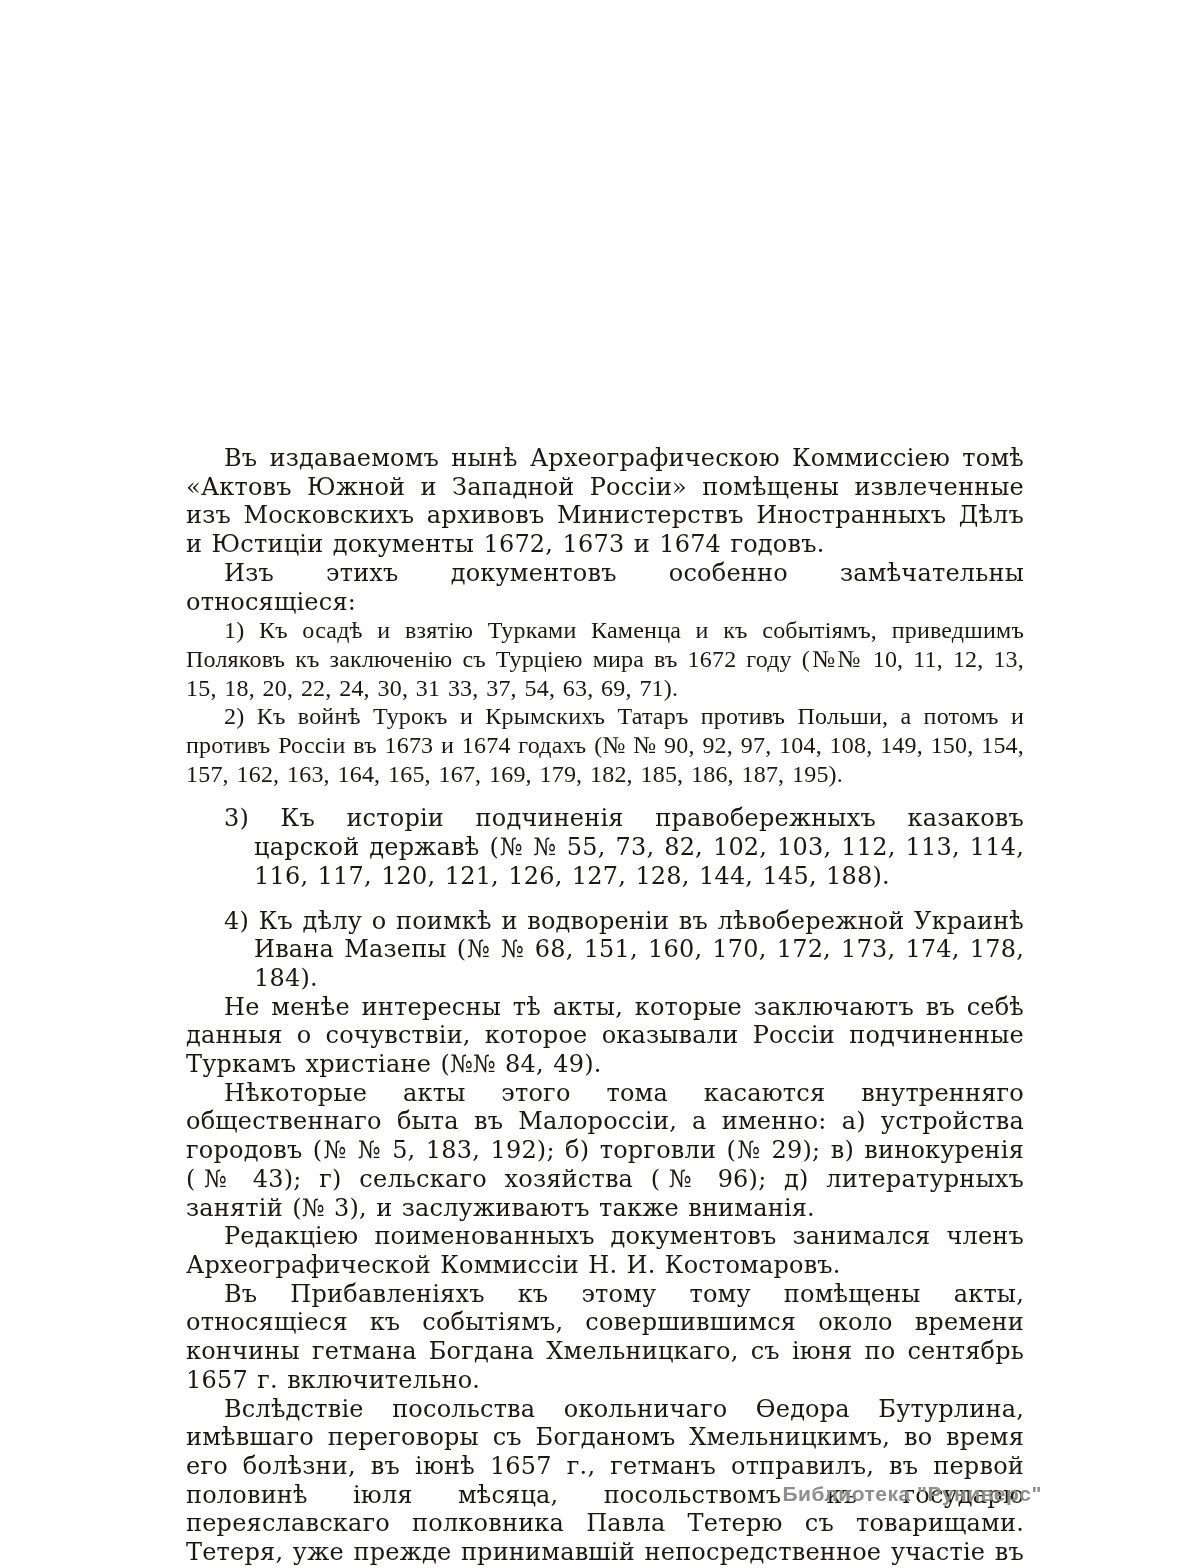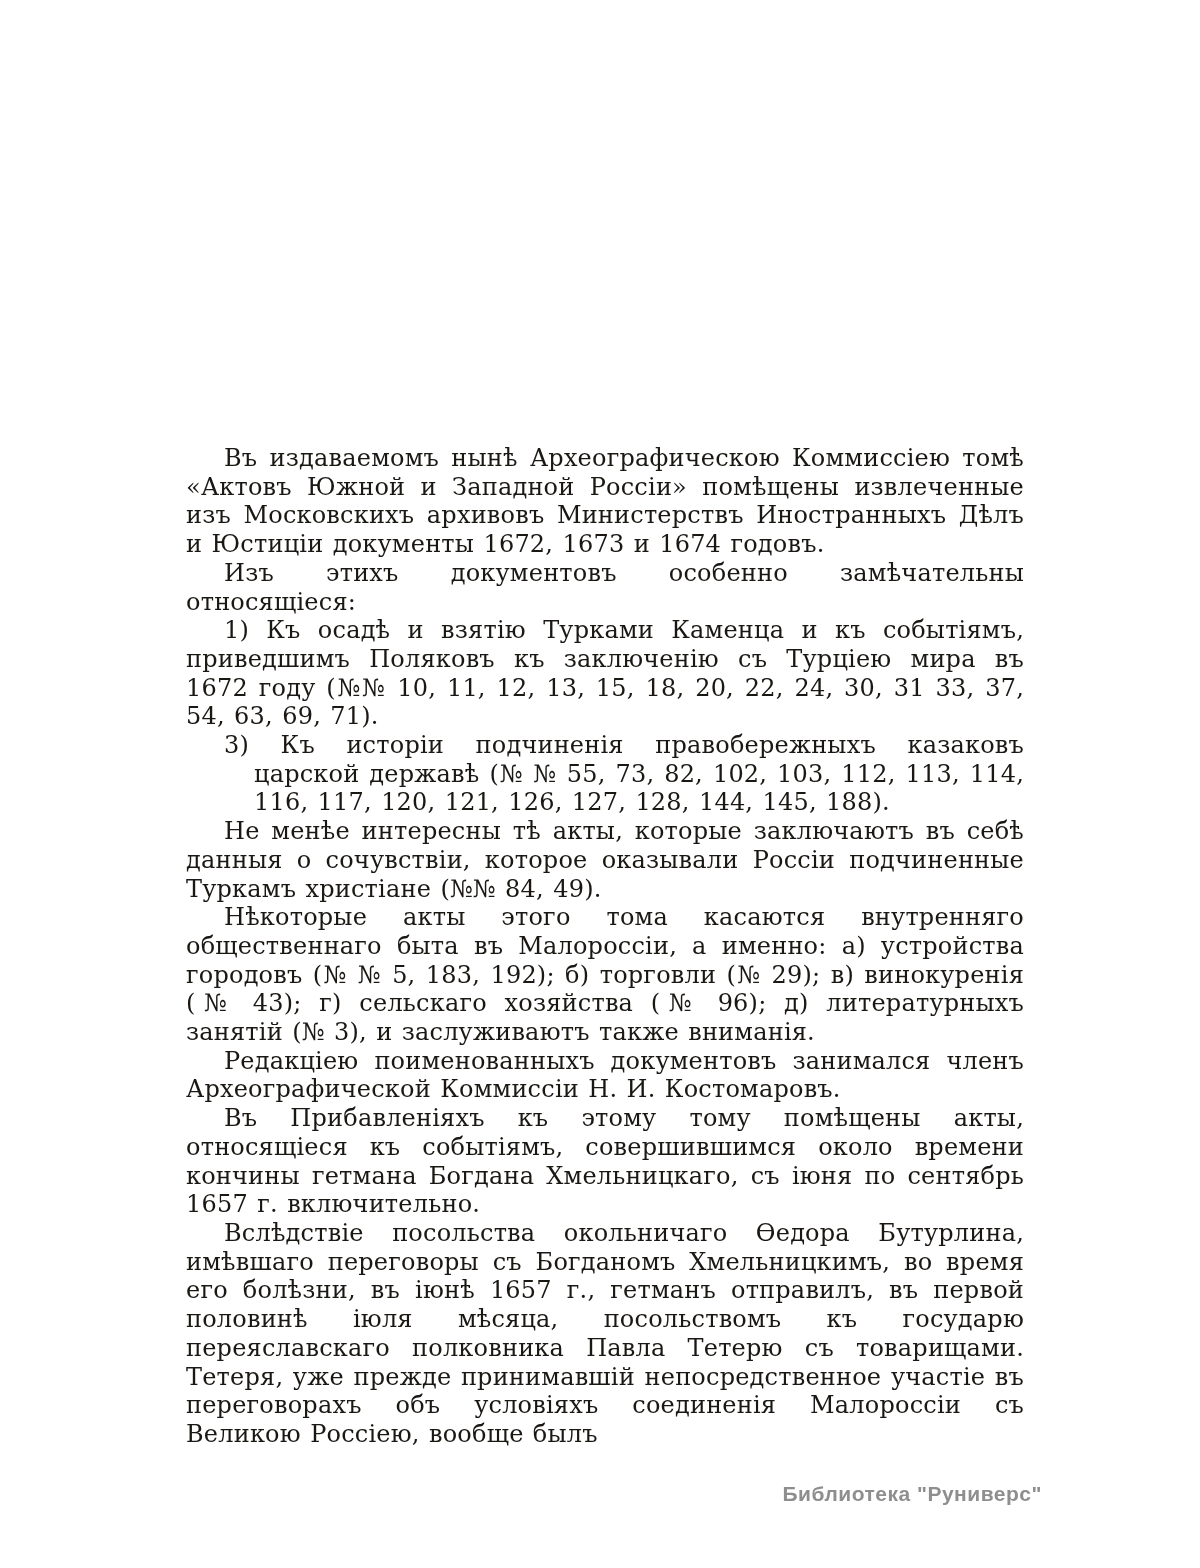--- a/index.html
+++ b/index.html
@@ -32,45 +32,49 @@
     font-weight: 500;
   }
   .text-block p {
     margin: 0;
   }
   p.indent {
     text-indent: 38px;
   }
   p.item {
     text-indent: 38px;
+    font-family: Liberation Serif, serif;
   }
   p.hang {
     padding-left: 68px;
     text-indent: -30px;
+    margin-top: 16px;
   }
   .watermark {
     position: absolute;
     right: 158px;
     bottom: 62px;
     font-family: "Liberation Sans", sans-serif;
     font-weight: bold;
     font-size: 21px;
     color: #8e8e8e;
     letter-spacing: 0.5px;
   }
 </style>
 </head>
 <body>
 
 <div class="page">
   <div class="text-block">
     <p class="indent">Въ издаваемомъ нынѣ Археографическою Коммиссіею томѣ «Актовъ Южной и Западной Россіи» помѣщены извлеченные изъ Московскихъ архивовъ Министерствъ Иностранныхъ Дѣлъ и Юстиціи документы 1672, 1673 и 1674 годовъ.</p>
     <p class="indent">Изъ этихъ документовъ особенно замѣчательны относящіеся:</p>
     <p class="item">1) Къ осадѣ и взятію Турками Каменца и къ событіямъ, приведшимъ Поляковъ къ заключенію съ Турціею мира въ 1672 году (№№ 10, 11, 12, 13, 15, 18, 20, 22, 24, 30, 31 33, 37, 54, 63, 69, 71).</p>
+    <p class="item">2) Къ войнѣ Турокъ и Крымскихъ Татаръ противъ Польши, а потомъ и противъ Россіи въ 1673 и 1674 годахъ (№ № 90, 92, 97, 104, 108, 149, 150, 154, 157, 162, 163, 164, 165, 167, 169, 179, 182, 185, 186, 187, 195).</p>
     <p class="hang">3) Къ исторіи подчиненія правобережныхъ казаковъ царской державѣ (№ № 55, 73, 82, 102, 103, 112, 113, 114, 116, 117, 120, 121, 126, 127, 128, 144, 145, 188).</p>
+    <p class="hang">4) Къ дѣлу о поимкѣ и водвореніи въ лѣвобережной Украинѣ Ивана Мазепы (№ № 68, 151, 160, 170, 172, 173, 174, 178, 184).</p>
     <p class="indent">Не менѣе интересны тѣ акты, которые заключаютъ въ себѣ данныя о сочувствіи, которое оказывали Россіи подчиненные Туркамъ христіане (№№ 84, 49).</p>
     <p class="indent">Нѣкоторые акты этого тома касаются внутренняго общественнаго быта въ Малороссіи, а именно: а) устройства городовъ (№ № 5, 183, 192); б) торговли (№ 29); в) винокуренія (№ 43); г) сельскаго хозяйства (№ 96); д) литературныхъ занятій (№ 3), и заслуживаютъ также вниманія.</p>
     <p class="indent">Редакціею поименованныхъ документовъ занимался членъ Археографической Коммиссіи Н. И. Костомаровъ.</p>
     <p class="indent">Въ Прибавленіяхъ къ этому тому помѣщены акты, относящіеся къ событіямъ, совершившимся около времени кончины гетмана Богдана Хмельницкаго, съ іюня по сентябрь 1657 г. включительно.</p>
     <p class="indent">Вслѣдствіе посольства окольничаго Ѳедора Бутурлина, имѣвшаго переговоры съ Богданомъ Хмельницкимъ, во время его болѣзни, въ іюнѣ 1657 г., гетманъ отправилъ, въ первой половинѣ іюля мѣсяца, посольствомъ къ государю переяславскаго полковника Павла Тетерю съ товарищами. Тетеря, уже прежде принимавшій непосредственное участіе въ переговорахъ объ условіяхъ соединенія Малороссіи съ Великою Россіею, вообще былъ</p>
   </div>
   <div class="watermark">Библиотека "Руниверс"</div>
 </div>
 
 </body></html>

